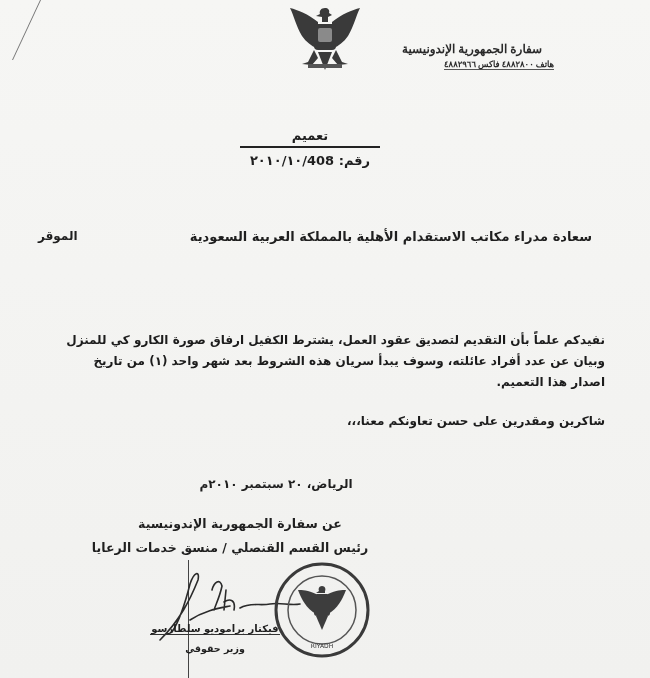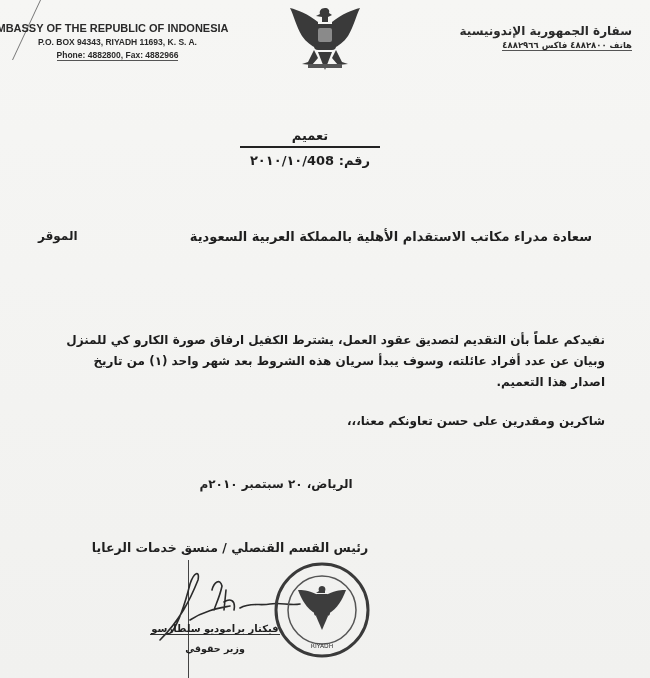--- a/index.html
+++ b/index.html
@@ -15,21 +15,21 @@
 
   
   .en-head { left: 0; top: 22px; width: 235px; text-align: center; font-family: "Liberation Sans", sans-serif; font-weight: bold; color: #2a2a2a; }
   .en-head .l1 { font-size: 11px; letter-spacing: 0; white-space: nowrap; margin-left: -10px; }
   .en-head .l2 { font-size: 8.5px; margin-top: 3px; }
   .en-head .l3 { font-size: 8.5px; margin-top: 3px; }
   .en-head .l3 span { border-bottom: 1px solid #555; }
   .corner-line { left: 0; top: 0; width: 40px; height: 60px; border-right: 1px solid #777; transform: skewX(-25deg); transform-origin: top left; }
 
   
-  .ar-head { right: 18px; top: 24px; width: 230px; text-align: right; direction: rtl; font-weight: bold; color: #2a2a2a; }
+  .ar-head { right: 18px; top: 42px; width: 230px; text-align: left; direction: rtl; font-weight: bold; color: #2a2a2a; font-family: Liberation Serif, serif; }
   .ar-head .l1 { font-size: 12px; }
   .ar-head .l2 { font-size: 8.5px; margin-top: 2px; }
   .ar-head .l3 { font-size: 8.5px; margin-top: 2px; }
   .ar-head .l3 span { border-bottom: 1px solid #555; margin-left: 42px; }
 
   
   .emblem { left: 278px; top: 2px; width: 95px; height: 75px; }
 
   
   .title { left: 230px; top: 128px; width: 160px; text-align: center; direction: rtl; font-weight: bold; font-size: 13px; }
@@ -56,25 +56,20 @@
   .sig-vline { left: 188px; top: 560px; width: 1px; height: 118px; background: #444; }
   .stamp { left: 270px; top: 560px; width: 105px; height: 100px; }
 </style>
 </head>
 <body>
 
 <div class="page">
 
   <div class="abs corner-line"></div>
 
-  <div class="abs en-head">
-    <div class="l1">MBASSY OF THE REPUBLIC OF INDONESIA</div>
-    <div class="l2">P.O. BOX 94343,  RIYADH 11693, K. S. A.</div>
-    <div class="l3"><span>Phone: 4882800, Fax: 4882966</span></div>
-  </div>
 
   <svg class="abs emblem" viewBox="0 0 95 75">
     <g fill="#3a3a3a">
       <path d="M47 6 C43 6 41 9 42 12 L38 14 L44 15 L44 20 L50 20 L50 15 L54 13 L51 11 C52 8 50 6 47 6 Z"></path>
       <path d="M40 20 C30 12 20 8 12 6 C16 14 18 24 24 34 C28 40 34 44 38 46 L40 36 Z"></path>
       <path d="M54 20 C64 12 74 8 82 6 C78 14 76 24 70 34 C66 40 60 44 56 46 L54 36 Z"></path>
       <rect x="36" y="22" width="22" height="26" rx="4"></rect>
       <path d="M36 48 L30 60 L24 62 L34 63 L40 56 Z"></path>
       <path d="M58 48 L64 60 L70 62 L60 63 L54 56 Z"></path>
       <path d="M40 50 L47 68 L54 50 Z"></path>
@@ -98,20 +93,21 @@
   <div class="abs honorific">الموقر</div>
 
   <div class="abs body-text para">
     <div>نفيدكم علماً بأن التقديم لتصديق عقود العمل، يشترط الكفيل ارفاق صورة الكارو كي للمنزل</div>
     <div>وبيان عن عدد أفراد عائلته، وسوف يبدأ سريان هذه الشروط بعد شهر واحد (١) من تاريخ</div>
     <div>اصدار هذا التعميم.</div>
   </div>
   <div class="abs body-text closing">شاكرين ومقدرين على حسن تعاونكم معنا،،،</div>
 
   <div class="abs date-line">الرياض، ٢٠ سبتمبر ٢٠١٠م</div>
+  <div class="abs from-line">عن سفارة الجمهورية الإندونيسية</div>
   <div class="abs role-line">رئيس القسم القنصلي / منسق خدمات الرعايا</div>
 
   <div class="abs sig-vline"></div>
 
   <svg class="abs signature" viewBox="0 0 160 90">
     <path d="M10 80 C30 60 40 40 48 20 C50 10 44 12 40 24 C36 40 30 60 22 72 M40 60 C55 50 70 48 80 46 M62 30 C64 22 70 18 72 26 C70 36 66 44 64 50 M76 30 L74 50 M74 42 C80 38 86 40 84 50 M90 48 C100 42 110 46 120 44 C130 42 140 46 150 44" fill="none" stroke="#2b2b2b" stroke-width="1.6" stroke-linecap="round"></path>
   </svg>
 
   <svg class="abs stamp" viewBox="0 0 105 100">
     <circle cx="52" cy="50" r="46" fill="none" stroke="#3a3a3a" stroke-width="3"></circle>

